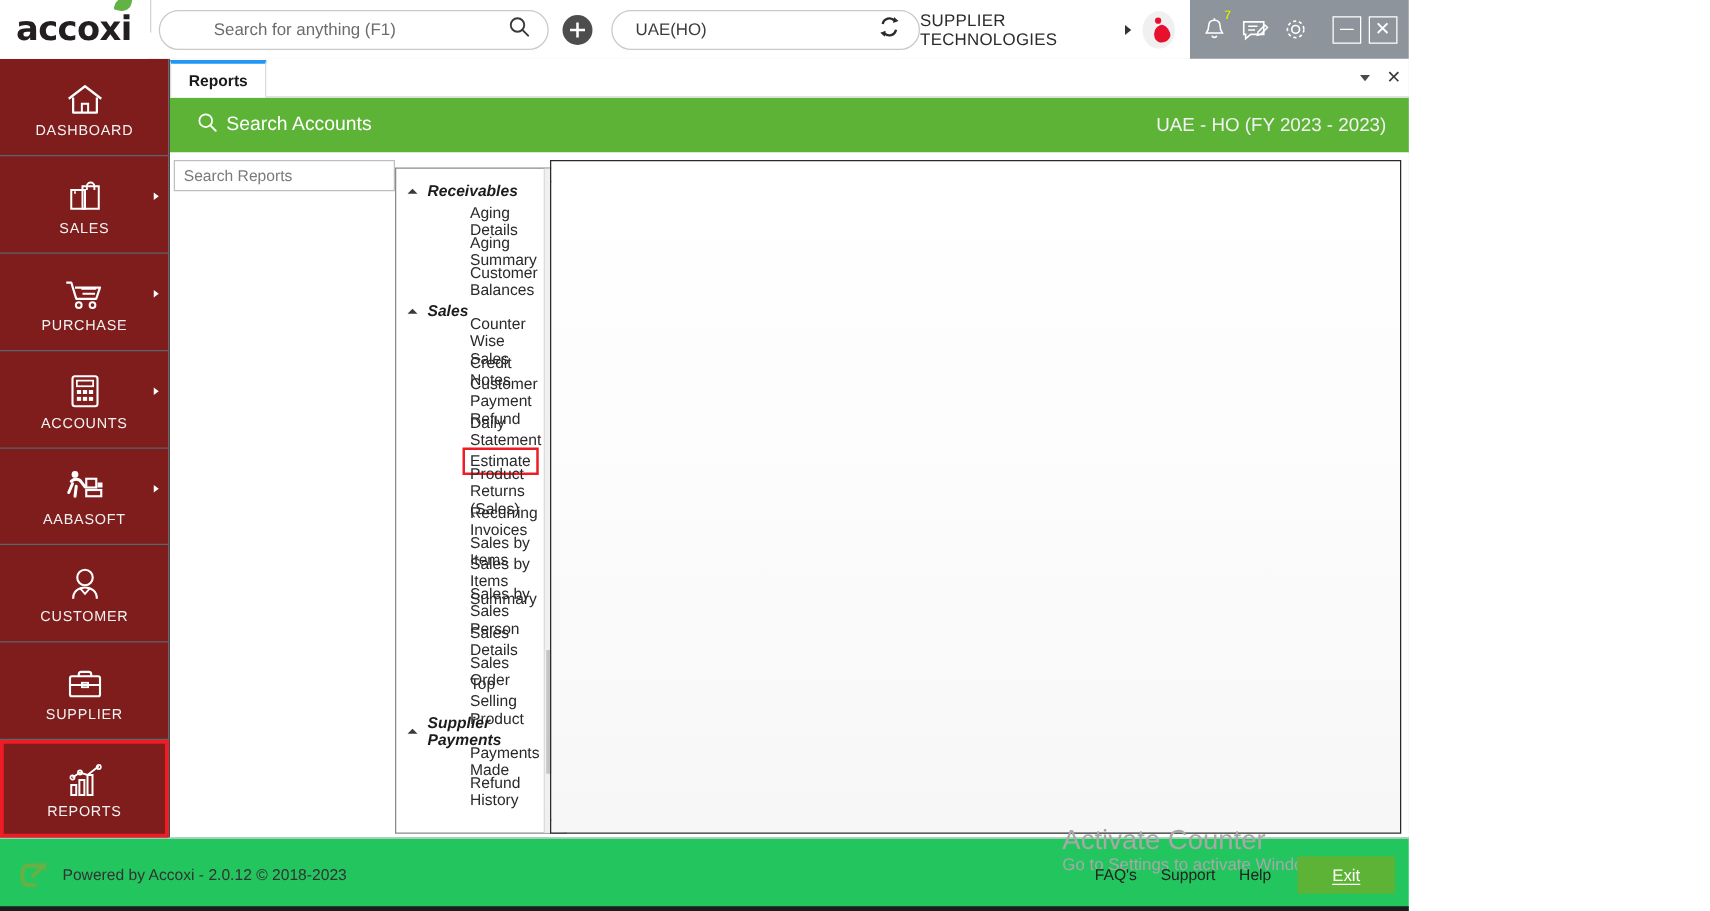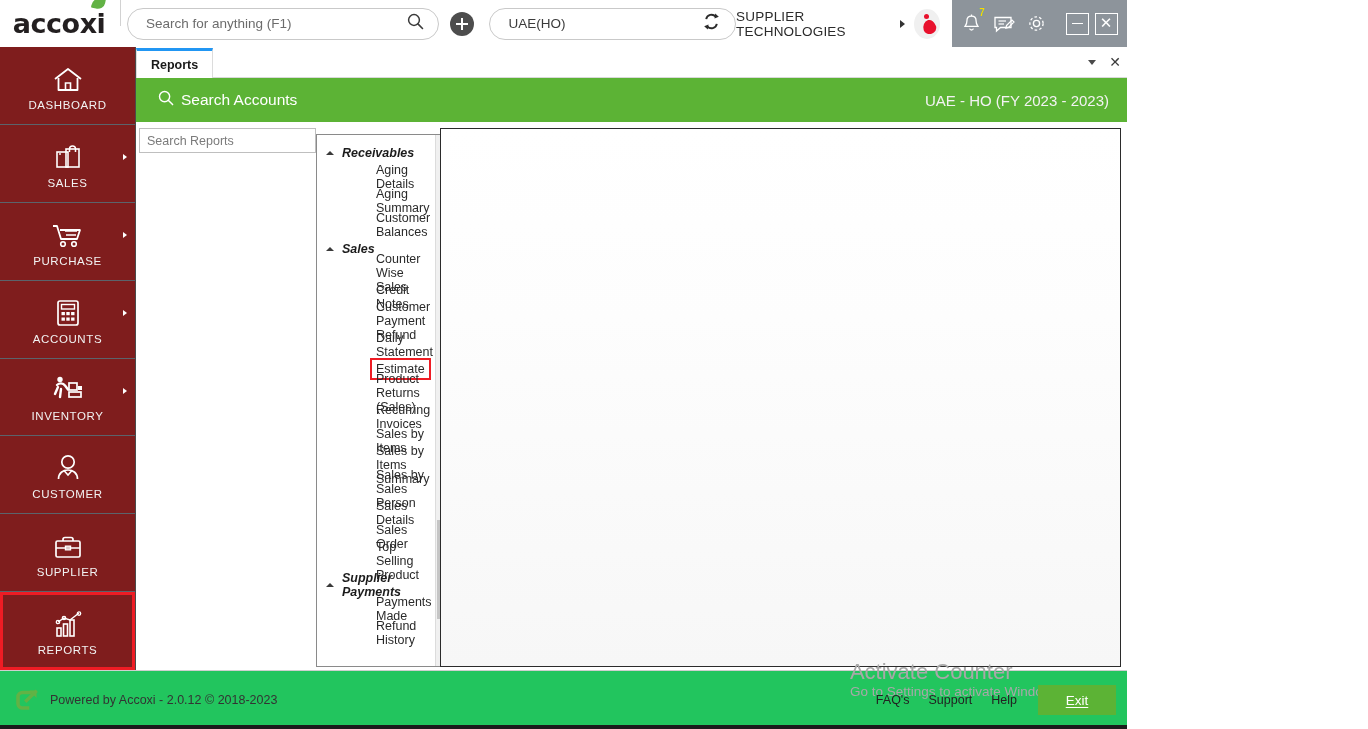--- a/index.html
+++ b/index.html
@@ -71,20 +71,21 @@
     padding: 0 14px 0 18px;
     background: #fff;
   }
   .search-box input {
     flex: 1;
     border: none; outline: none;
     font-size: 13.5px;
     color: #444;
     font-family: "Liberation Sans", sans-serif;
     background: transparent;
+    margin-left: 25px;
   }
   .search-box input::placeholder { color: #6c6c6c; }
 
   .plus-btn {
     width: 24px; height: 24px;
     border-radius: 50%;
     background: #4d4d4d;
     align-self: center;
     margin-left: 11px;
     position: relative;
@@ -673,21 +674,21 @@
           <svg width="34" height="30" viewBox="0 0 34 30">
             <circle cx="9" cy="4.5" r="2.7" fill="#fff"></circle>
             <path d="M6 10c2-2 6-2.5 8 .5l3 4" fill="none" stroke="#fff" stroke-width="2.4" stroke-linecap="round"></path>
             <path d="M7 12l-3 7" stroke="#fff" stroke-width="2.4" stroke-linecap="round"></path>
             <path d="M10 14l-1 8" stroke="#fff" stroke-width="2.4" stroke-linecap="round"></path>
             <rect x="18" y="8" width="8" height="7" fill="none" stroke="#fff" stroke-width="1.7"></rect>
             <rect x="18" y="17" width="12" height="5" fill="none" stroke="#fff" stroke-width="1.7"></rect>
             <rect x="27" y="11" width="4" height="4" fill="#fff"></rect>
           </svg>
         </span>
-        <span class="ni-label">INVENTORY</span>
+        <span class="ni-label">AABASOFT</span>
         <span class="ni-arrow"></span>
       </div>
 
       <div class="nav-item">
         <span class="ni-icon">
           <svg width="28" height="30" viewBox="0 0 28 30">
             <circle cx="14" cy="9" r="6.2" fill="none" stroke="#fff" stroke-width="1.7"></circle>
             <path d="M4.5 26c0-6 4.5-9 9.5-9s9.5 3 9.5 9" fill="none" stroke="#fff" stroke-width="1.7"></path>
             <path d="M10 17.5 14 22l4-4.5" fill="none" stroke="#fff" stroke-width="1.5"></path>
           </svg>

